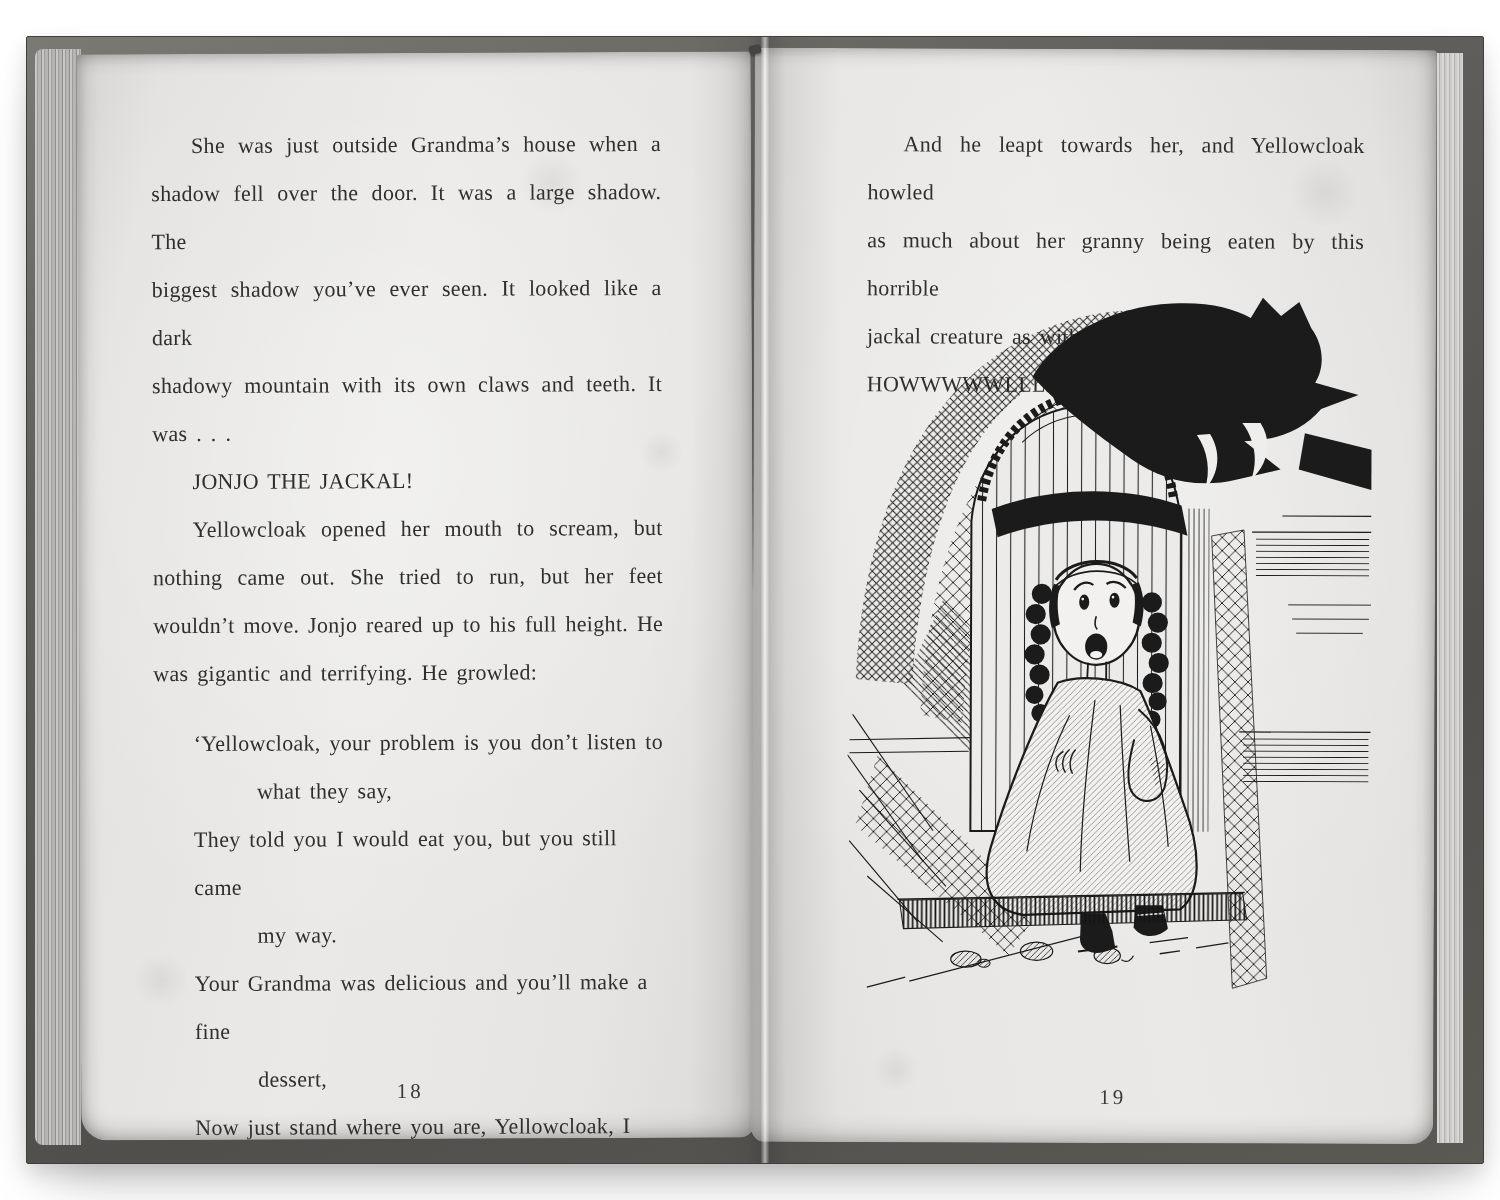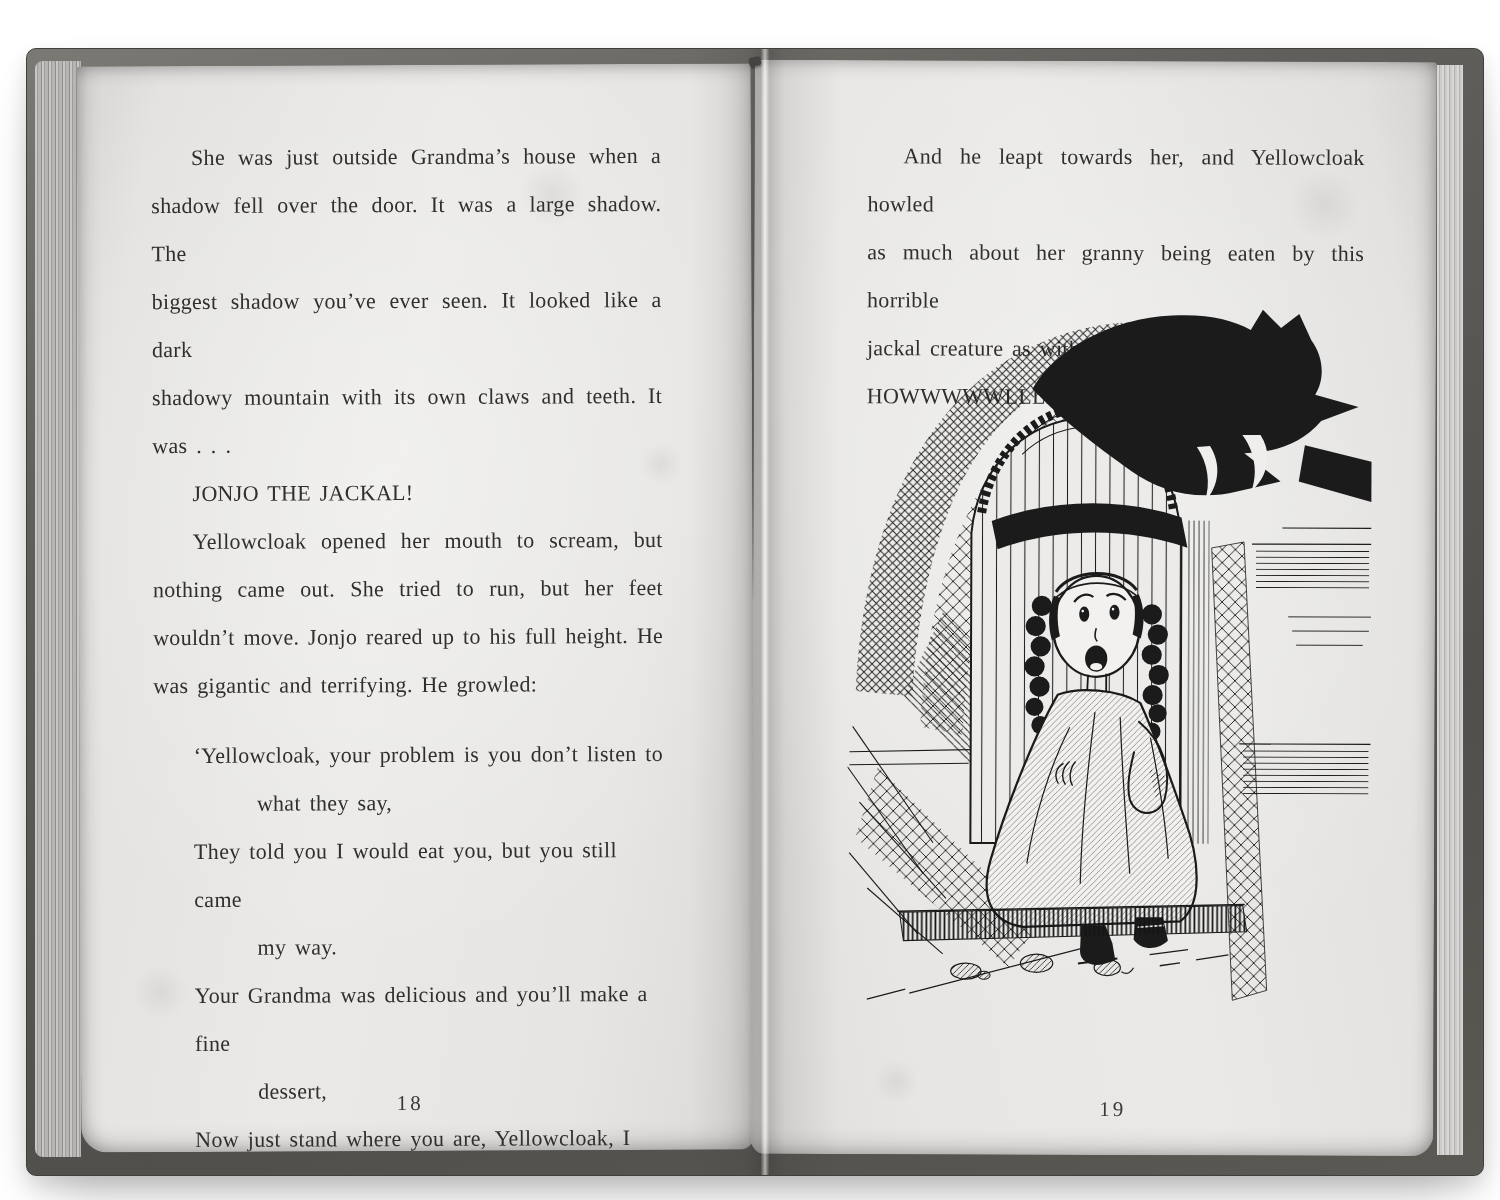--- a/index.html
+++ b/index.html
@@ -1,20 +1,20 @@
 <!DOCTYPE html>
 <html><head>
 <meta charset="utf-8">
 <style>
   html,body{margin:0;padding:0;background:#ffffff;width:1500px;height:1200px;overflow:hidden;
     font-family:"Liberation Serif","DejaVu Serif",serif;}
   .stage{position:relative;width:1500px;height:1200px;background:#ffffff;}
 
   
-  .book{position:absolute;left:26px;top:48px;width:1456px;height:1126px;border-radius:10px;
+  .book{position:absolute;left:26px;top:36px;width:1456px;height:1126px;border-radius:2px;
     background:linear-gradient(160deg,#7a7973 0%,#605f5b 28%,#504f4b 70%,#5a5954 100%);
     border:1px solid #403f3b;
     box-shadow:0 30px 55px -22px rgba(0,0,0,.28), 0 10px 22px rgba(0,0,0,.12);}
   .page-stack{position:absolute;left:8px;top:12px;width:46px;height:calc(100% - 30px);
     background:repeating-linear-gradient(90deg,#c8c7c5 0 2px,#9e9d9b 2px 3px,#b6b5b3 3px 6px,#8f8e8c 6px 7px);
     border-radius:8px 0 0 8px;}
   .fore-edge-right{position:absolute;right:20px;top:16px;width:26px;height:calc(100% - 36px);
     background:repeating-linear-gradient(90deg,#d9d8d6 0 2px,#b2b1af 2px 3px,#cccbc9 3px 5px);}
 
   .page{position:absolute;overflow:hidden;}

